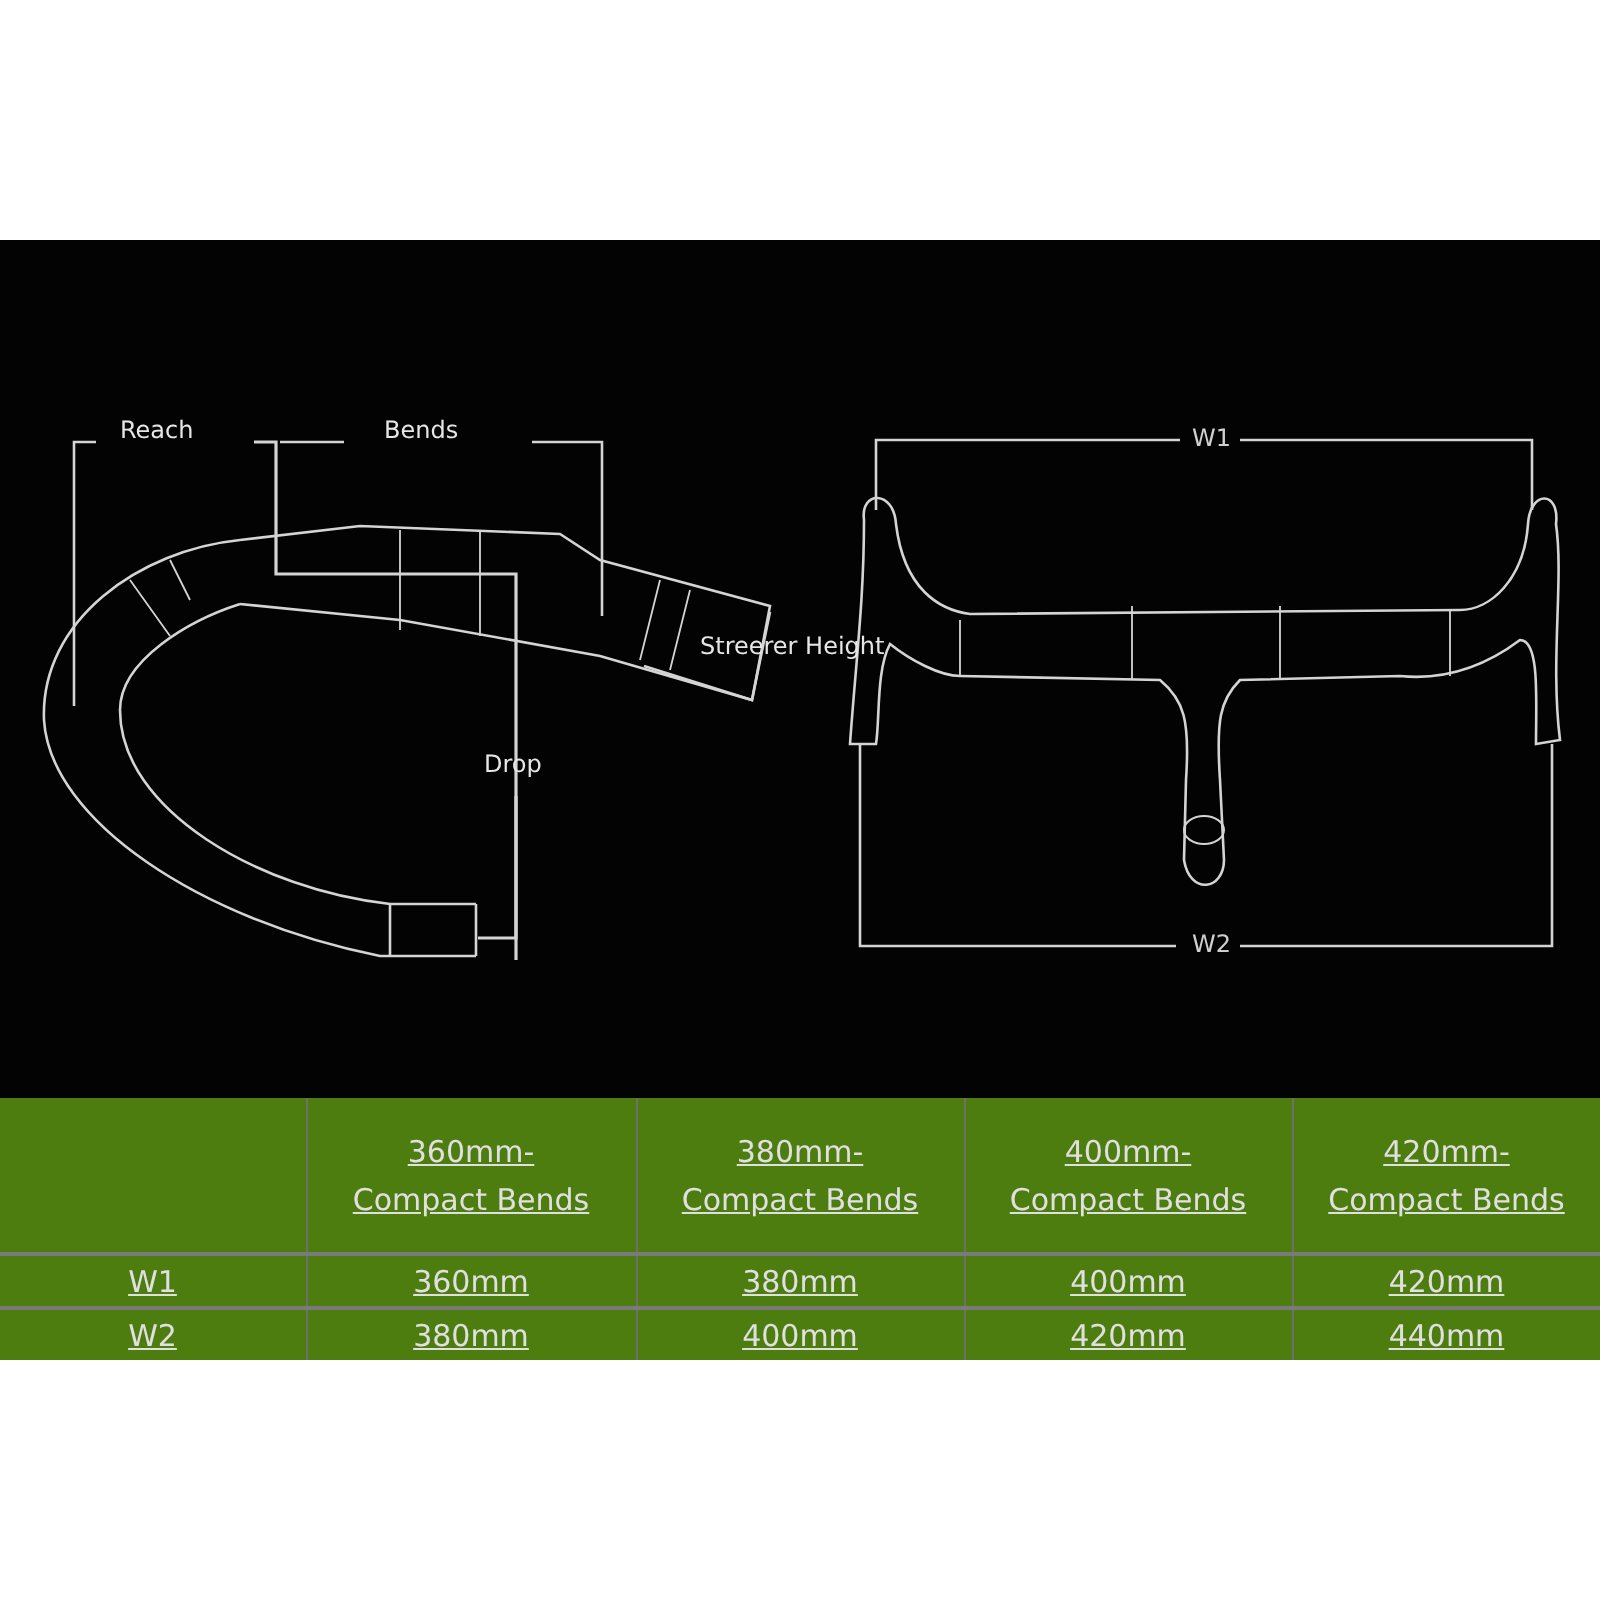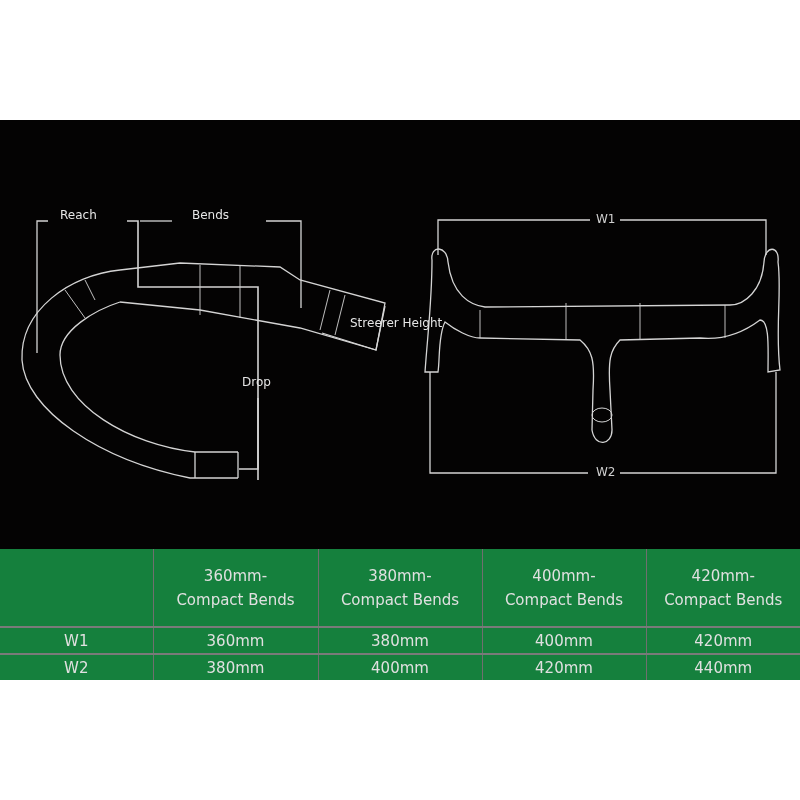--- a/index.html
+++ b/index.html
@@ -1,21 +1,21 @@
 <!DOCTYPE html>
 <html><head>
 <meta charset="utf-8">
 <style>
   html, body { margin:0; padding:0; }
   body { width:800px; height:800px; background:#ffffff; position:relative; overflow:hidden; font-family:"DejaVu Sans", sans-serif; }
   .panel { position:absolute; left:0; top:120px; width:800px; height:560px; background:#040303; }
   .lbl { position:absolute; color:#e6e6e6; font-size:12px; white-space:nowrap; }
   .lbl-sm { position:absolute; color:#cfcfcf; font-size:12px; white-space:nowrap; background:#040303; padding:0 4px; }
   svg.dia { position:absolute; left:0; top:0; }
-  table.spec { position:absolute; left:0; top:549px; width:800px; border-collapse:collapse; background:#15803d; color:#e0e0e0; font-size:15px; }
+  table.spec { position:absolute; left:0; top:549px; width:800px; border-collapse:collapse; background:#4d7c0f; color:#e0e0e0; font-size:15px;text-decoration:underline; }
   table.spec td, table.spec th { border-left:1.5px solid #6f6f6f; text-align:center; font-weight:normal; padding:0; }
   table.spec td:first-child, table.spec th:first-child { border-left:none; }
   table.spec tr.hdr th { height:77px; line-height:24px; }
   table.spec tr.row td { height:25px; border-top:2.5px solid #7a7a7a; }
   .hl1, .hl2 { display:block; }
 </style>
 </head>
 <body>
 
 <div class="panel"></div>

